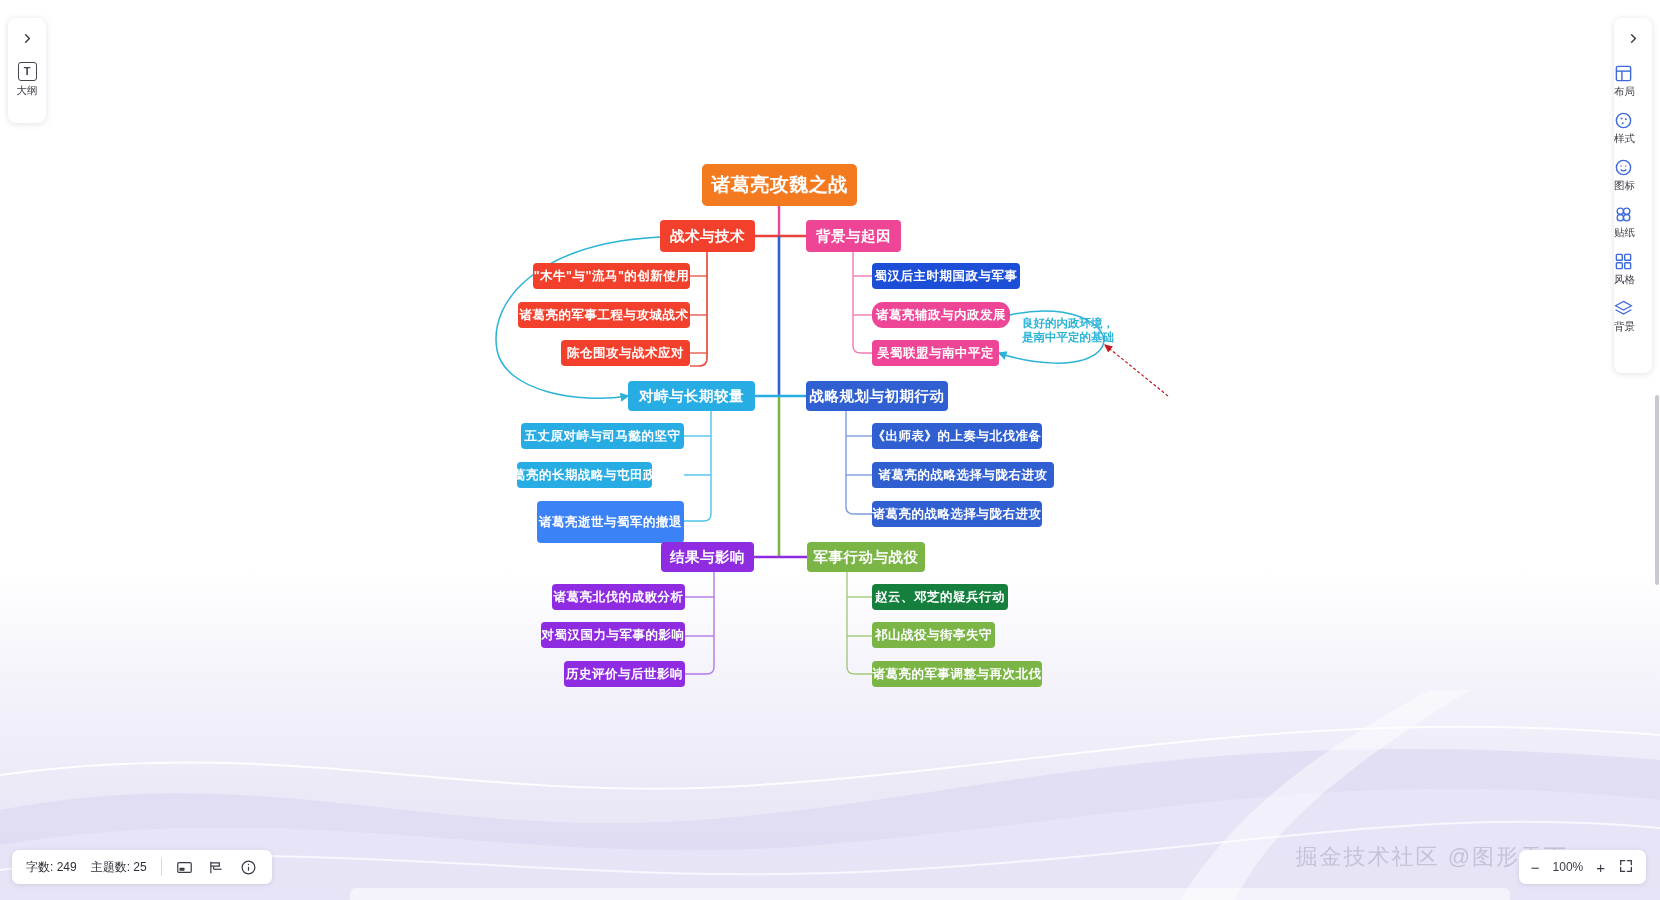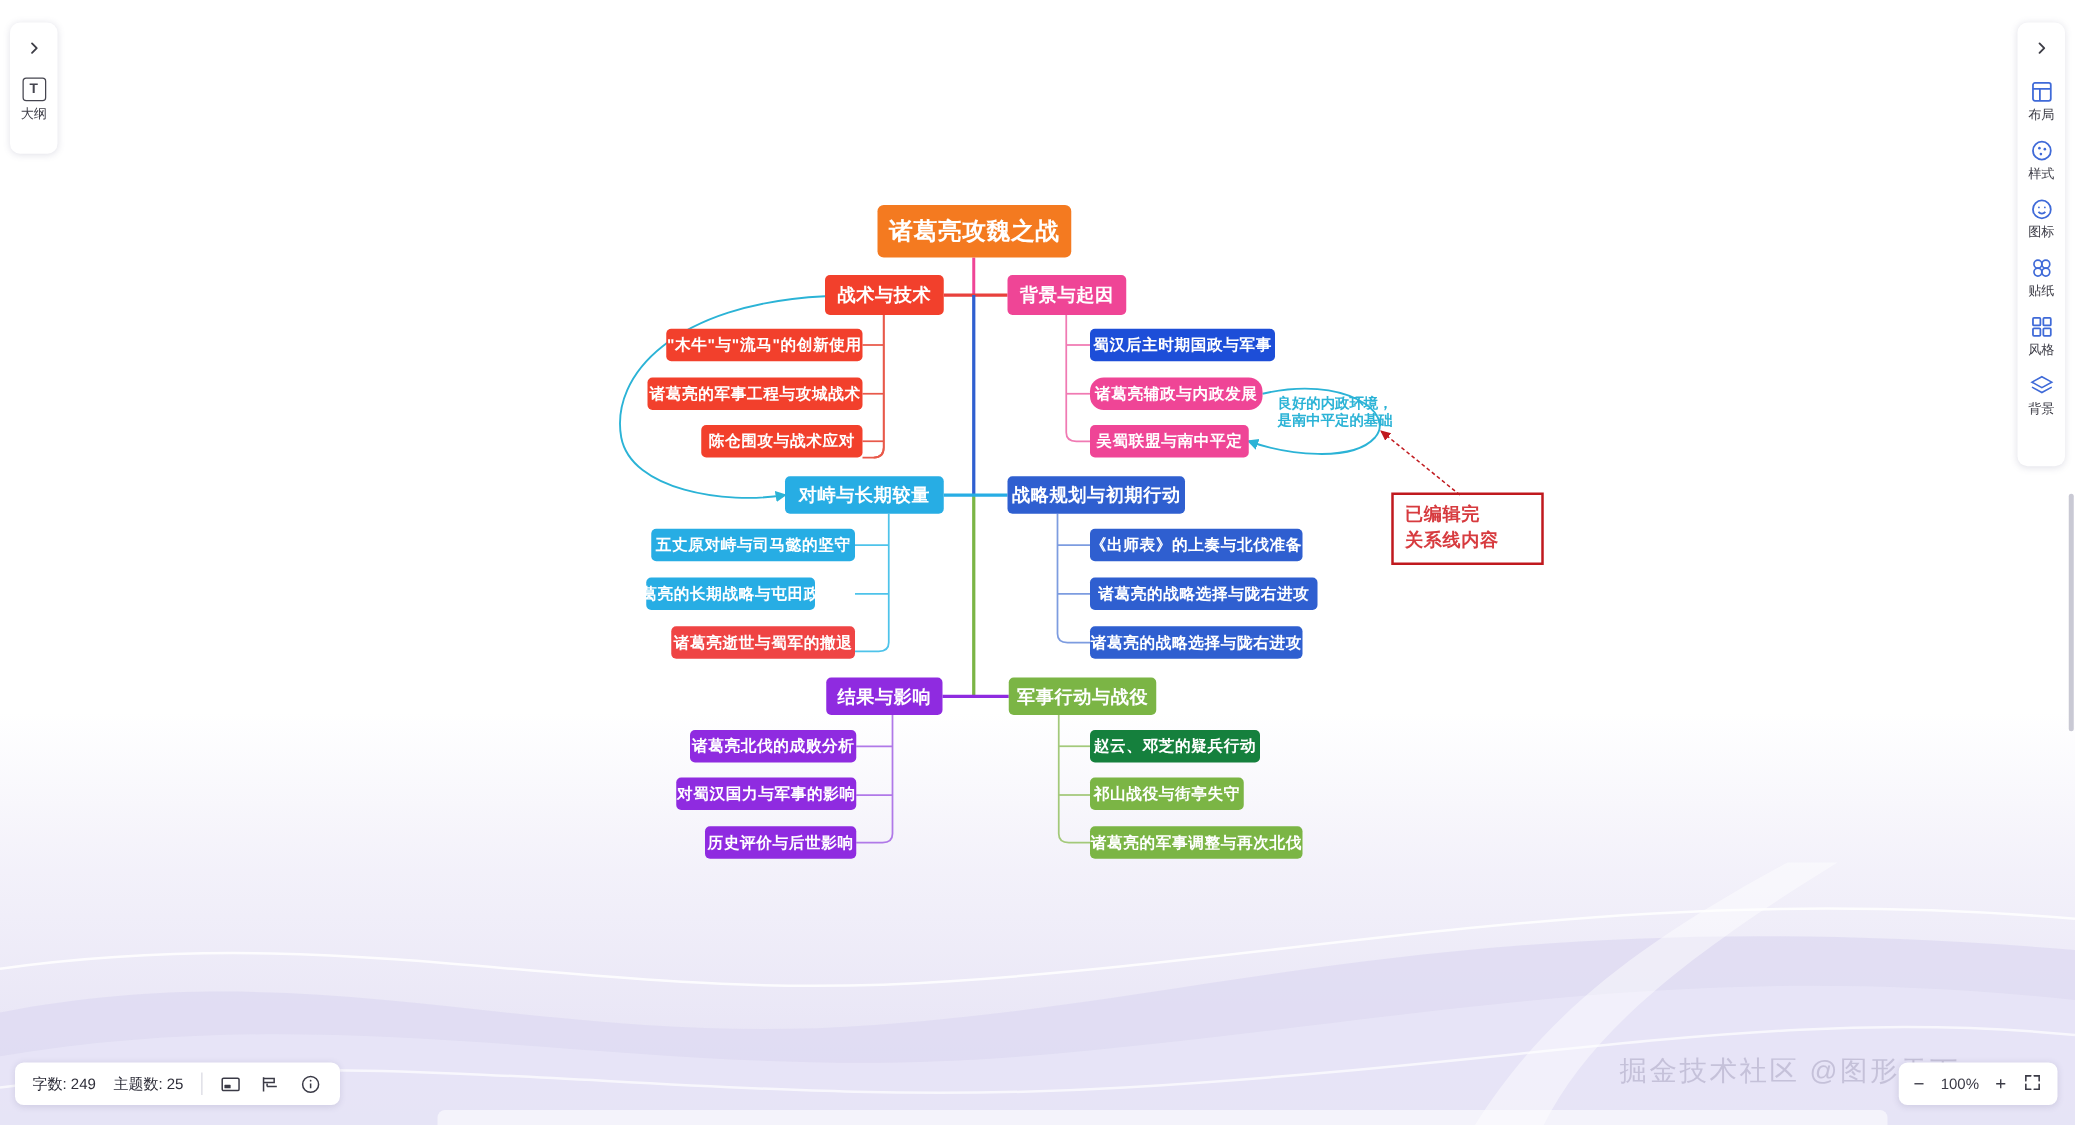--- a/index.html
+++ b/index.html
@@ -47,21 +47,21 @@
 
   
   .right-panel {
     position: absolute; right: 8px; top: 18px; width: 38px; height: 355px;
     background: #ffffff; border-radius: 8px;
     box-shadow: 0 1px 6px rgba(90,90,130,0.18);
     display: flex; flex-direction: column; align-items: center;
     padding-top: 6px; z-index: 30;
   }
   .right-item {
-    margin-top: 12px; display: flex; flex-direction: column; align-items: center;
+    margin-top: 12px; display: flex; flex-direction: column; align-items: flex-start;
     cursor: pointer; width: 38px;
   }
   .right-item .ic { width: 19px; height: 19px; color: #3f6ad8; }
   .right-item .lb { font-size: 10.5px; color: #3c3c46; margin-top: 2px; }
 
   
   .v-scroll {
     position: absolute; right: 1px; top: 395px; width: 4px; height: 190px;
     background: #c9c9d4; border-radius: 3px; z-index: 29;
   }
@@ -295,41 +295,37 @@
         <div class="node l2" style="left: 533px; top: 263px; width: 157px; height: 26px; background: rgb(242, 64, 44);">"木牛"与"流马"的创新使用</div>
         <div class="node l2" style="left: 518px; top: 302px; width: 172px; height: 26px; background: rgb(242, 64, 44);">诸葛亮的军事工程与攻城战术</div>
         <div class="node l2" style="left: 561px; top: 340px; width: 129px; height: 26px; background: rgb(242, 64, 44);">陈仓围攻与战术应对</div>
         <div class="node l1" style="left: 806px; top: 220px; width: 95px; height: 32px; background: rgb(239, 69, 150);">背景与起因</div>
         <div class="node l2" style="left: 872px; top: 263px; width: 148px; height: 26px; background: #1d4ed8;">蜀汉后主时期国政与军事</div>
         <div class="node l2" style="left: 872px; top: 302px; width: 138px; height: 26px; background: rgb(239, 69, 150); border-radius: 11px;">诸葛亮辅政与内政发展</div>
         <div class="node l2" style="left: 872px; top: 340px; width: 127px; height: 26px; background: rgb(239, 69, 150);">吴蜀联盟与南中平定</div>
         <div class="node l1" style="left: 628px; top: 381px; width: 127px; height: 30px; background: rgb(39, 173, 228);">对峙与长期较量</div>
         <div class="node l2" style="left: 521px; top: 423px; width: 163px; height: 26px; background: rgb(39, 173, 228);">五丈原对峙与司马懿的坚守</div>
         <div class="node l2" style="left: 517px; top: 462px; width: 135px; height: 26px; background: rgb(39, 173, 228);">诸葛亮的长期战略与屯田政策</div>
-        <div class="node l2" style="left: 537px; top: 501px; width: 147px; height: 26px; background: #ef4444;">诸葛亮逝世与蜀军的撤退</div>
+        <div class="node l2" style="left: 537px; top: 501px; width: 147px; height: 42px; background: #3b82f6;">诸葛亮逝世与蜀军的撤退</div>
         <div class="node l1" style="left: 806px; top: 381px; width: 142px; height: 30px; background: rgb(47, 95, 208);">战略规划与初期行动</div>
         <div class="node l2" style="left: 872px; top: 423px; width: 170px; height: 26px; background: rgb(47, 95, 208);">《出师表》的上奏与北伐准备</div>
         <div class="node l2" style="left: 872px; top: 462px; width: 182px; height: 26px; background: rgb(47, 95, 208);">诸葛亮的战略选择与陇右进攻</div>
         <div class="node l2" style="left: 872px; top: 501px; width: 170px; height: 26px; background: rgb(47, 95, 208);">诸葛亮的战略选择与陇右进攻</div>
         <div class="node l1" style="left: 661px; top: 542px; width: 93px; height: 30px; background: rgb(143, 43, 224);">结果与影响</div>
         <div class="node l2" style="left: 552px; top: 584px; width: 133px; height: 26px; background: rgb(143, 43, 224);">诸葛亮北伐的成败分析</div>
         <div class="node l2" style="left: 541px; top: 622px; width: 144px; height: 26px; background: rgb(143, 43, 224);">对蜀汉国力与军事的影响</div>
         <div class="node l2" style="left: 564px; top: 661px; width: 121px; height: 26px; background: rgb(143, 43, 224);">历史评价与后世影响</div>
         <div class="node l1" style="left: 807px; top: 542px; width: 118px; height: 30px; background: rgb(123, 181, 69);">军事行动与战役</div>
         <div class="node l2" style="left: 872px; top: 584px; width: 136px; height: 26px; background: #15803d;">赵云、邓芝的疑兵行动</div>
         <div class="node l2" style="left: 872px; top: 622px; width: 123px; height: 26px; background: rgb(123, 181, 69);">祁山战役与街亭失守</div>
         <div class="node l2" style="left: 872px; top: 661px; width: 170px; height: 26px; background: rgb(123, 181, 69);">诸葛亮的军事调整与再次北伐</div>
       </div>
 
     <div class="rel-label" style="left:1022px; top:316px;">良好的内政环境，是南中平定的基础</div>
 
-    <div class="callout" style="left:1113px; top:394px; width:122px;">
-      <div>已编辑完</div>
-      <div>关系线内容</div>
-    </div>
   </div>
 
   <div class="statusbar">
     <span class="txt">字数: 249</span>
     <span class="txt">主题数: 25</span>
     <span class="divider"></span>
     <span class="sicon">
       <svg width="17" height="17" viewBox="0 0 24 24" fill="none" stroke="currentColor" stroke-width="1.7">
           <rect x="2.5" y="5" width="19" height="14" rx="1.6"></rect>
           <rect x="5" y="12.5" width="7" height="4" rx="0.7" fill="currentColor" stroke="none"></rect>

